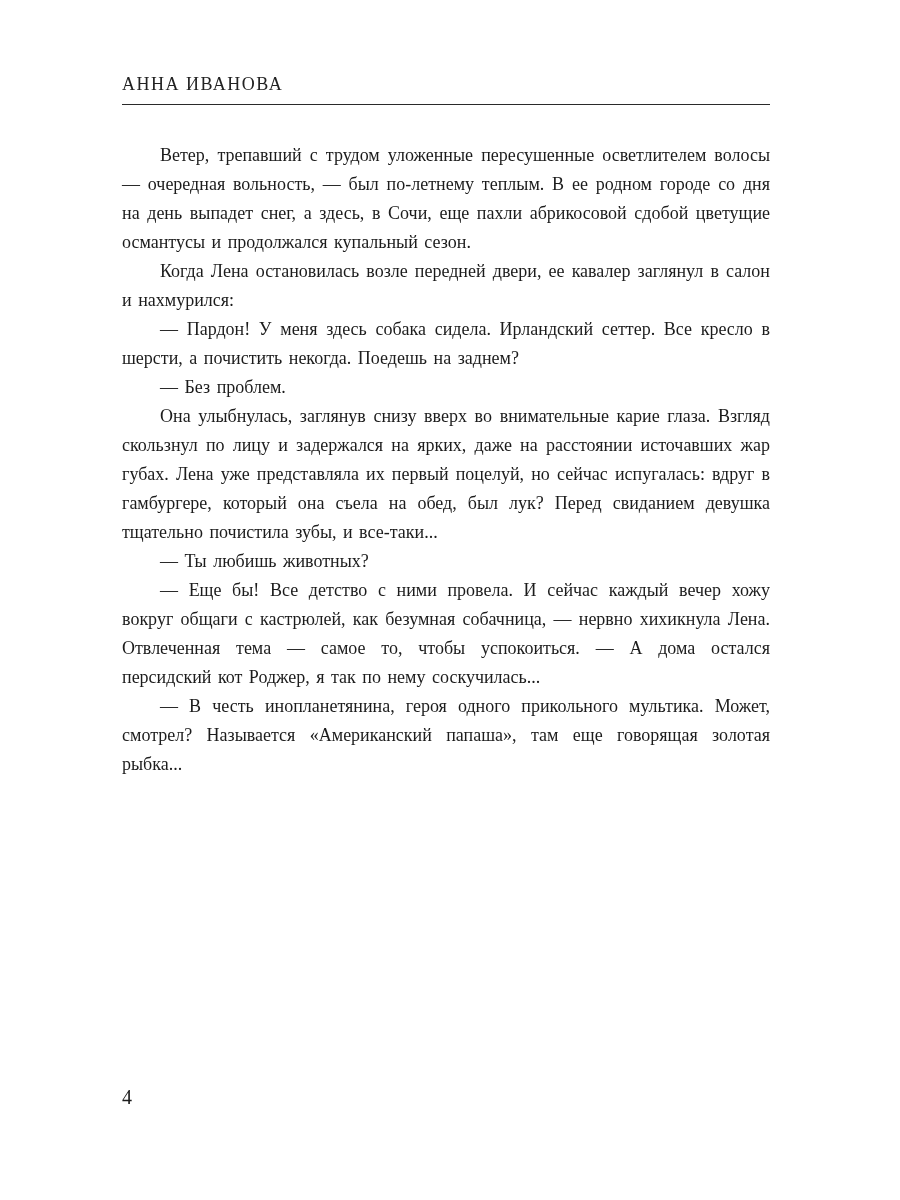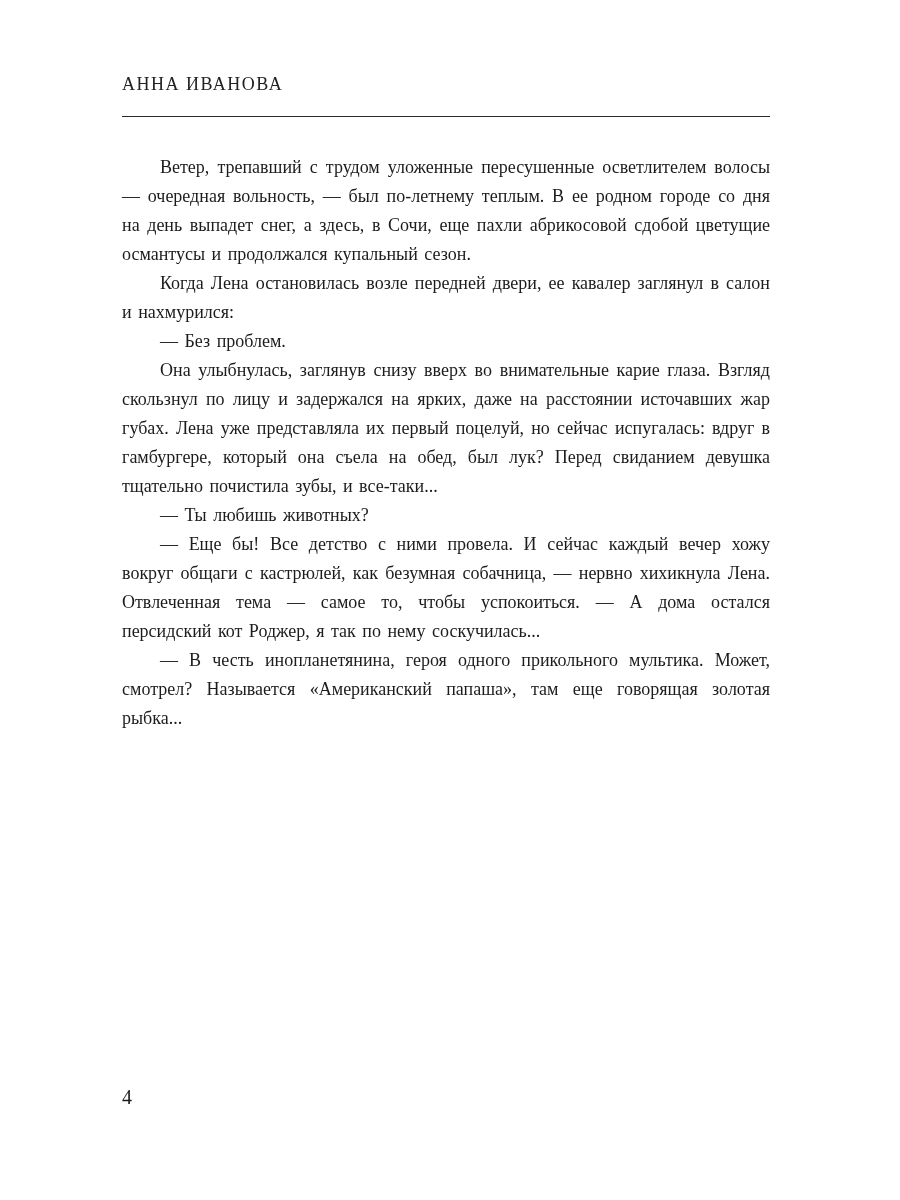--- a/index.html
+++ b/index.html
@@ -20,21 +20,21 @@
     left: 122px;
     top: 0;
     width: 648px;
     height: 1200px;
   }
   .running-header {
     margin-top: 74px;
     font-size: 18px;
     letter-spacing: 1.5px;
     color: #222;
-    padding-bottom: 21px;
+    padding-bottom: 9px;
     border-bottom: 1px solid #2a2a2a;
   }
   .text-block {
     margin-top: 36px;
     font-size: 18px;
     line-height: 29px;
     text-align: justify;
     color: #1c1c1c;
   }
   .text-block p {
@@ -54,20 +54,21 @@
 </head>
 <body>
 
 <div class="page">
 
   <div class="running-header">АННА ИВАНОВА</div>
 
   <div class="text-block">
     <p>Ветер, трепавший с трудом уложенные пересушенные осветлителем волосы — очередная вольность, — был по-летнему теплым. В ее родном городе со дня на день выпадет снег, а здесь, в Сочи, еще пахли абрикосовой сдобой цветущие османтусы и продолжался купальный сезон.</p>
     <p>Когда Лена остановилась возле передней двери, ее кавалер заглянул в салон и нахмурился:</p>
+    <p>— Пардон! У меня здесь собака сидела. Ирландский сеттер. Все кресло в шерсти, а почистить некогда. Поедешь на заднем?</p>
     <p>— Без проблем.</p>
     <p>Она улыбнулась, заглянув снизу вверх во внимательные карие глаза. Взгляд скользнул по лицу и задержался на ярких, даже на расстоянии источавших жар губах. Лена уже представляла их первый поцелуй, но сейчас испугалась: вдруг в гамбургере, который она съела на обед, был лук? Перед свиданием девушка тщательно почистила зубы, и все-таки...</p>
     <p>— Ты любишь животных?</p>
     <p>— Еще бы! Все детство с ними провела. И сейчас каждый вечер хожу вокруг общаги с кастрюлей, как безумная собачница, — нервно хихикнула Лена. Отвлеченная тема — самое то, чтобы успокоиться. — А дома остался персидский кот Роджер, я так по нему соскучилась...</p>
     <p>— В честь инопланетянина, героя одного прикольного мультика. Может, смотрел? Называется «Американский папаша», там еще говорящая золотая рыбка...</p>
   </div>
 
 </div>
 
 <div class="page-number">4</div>

